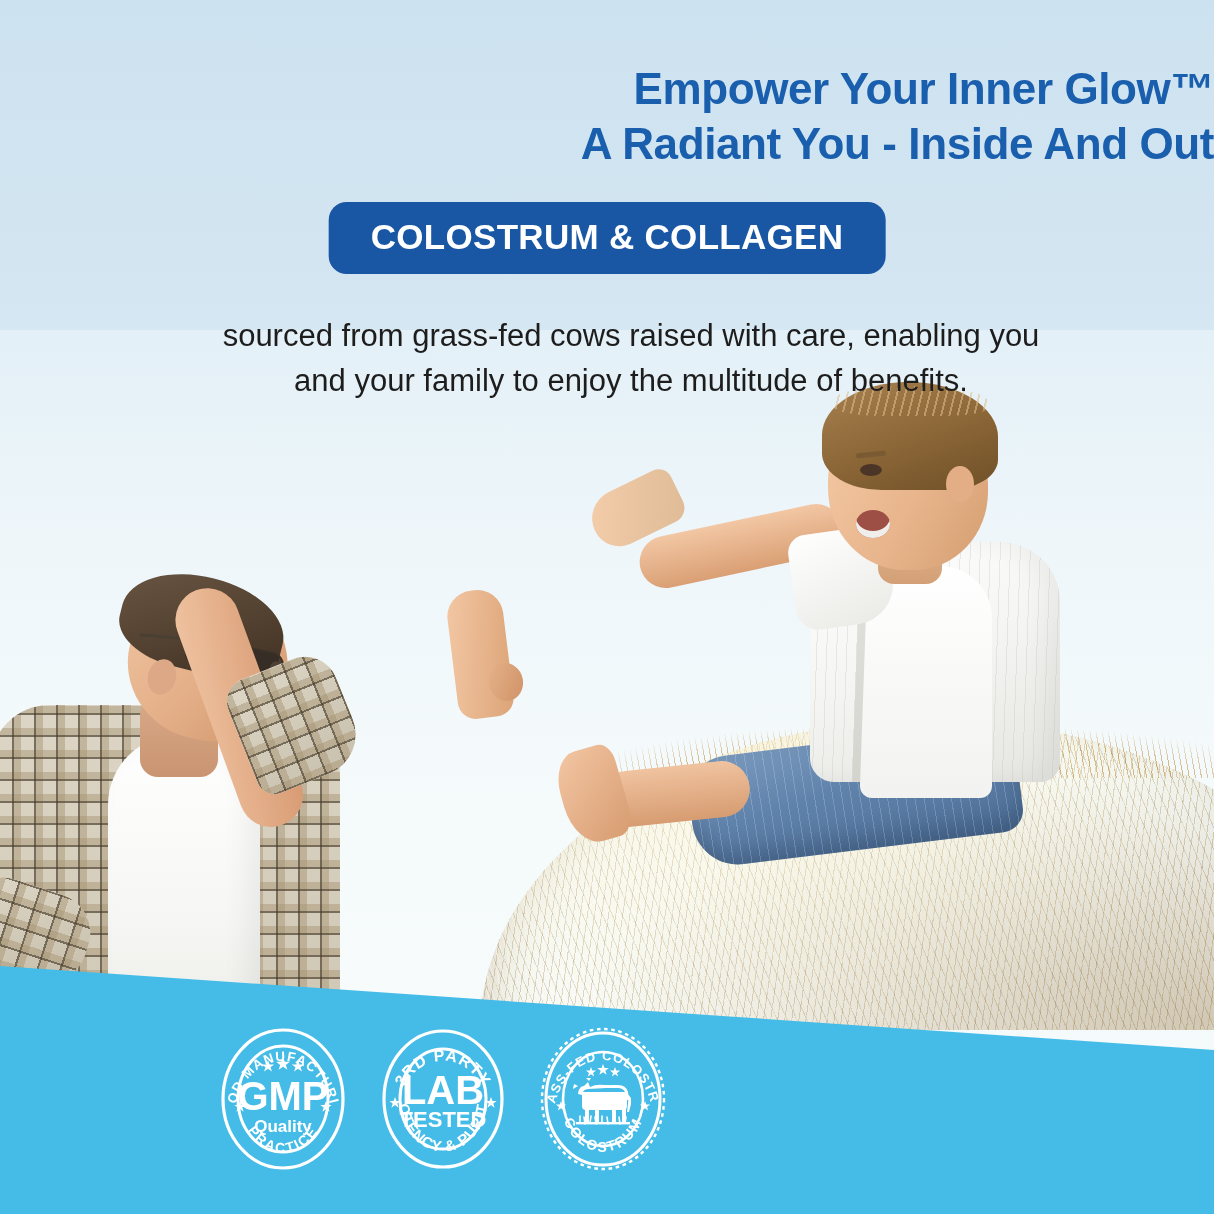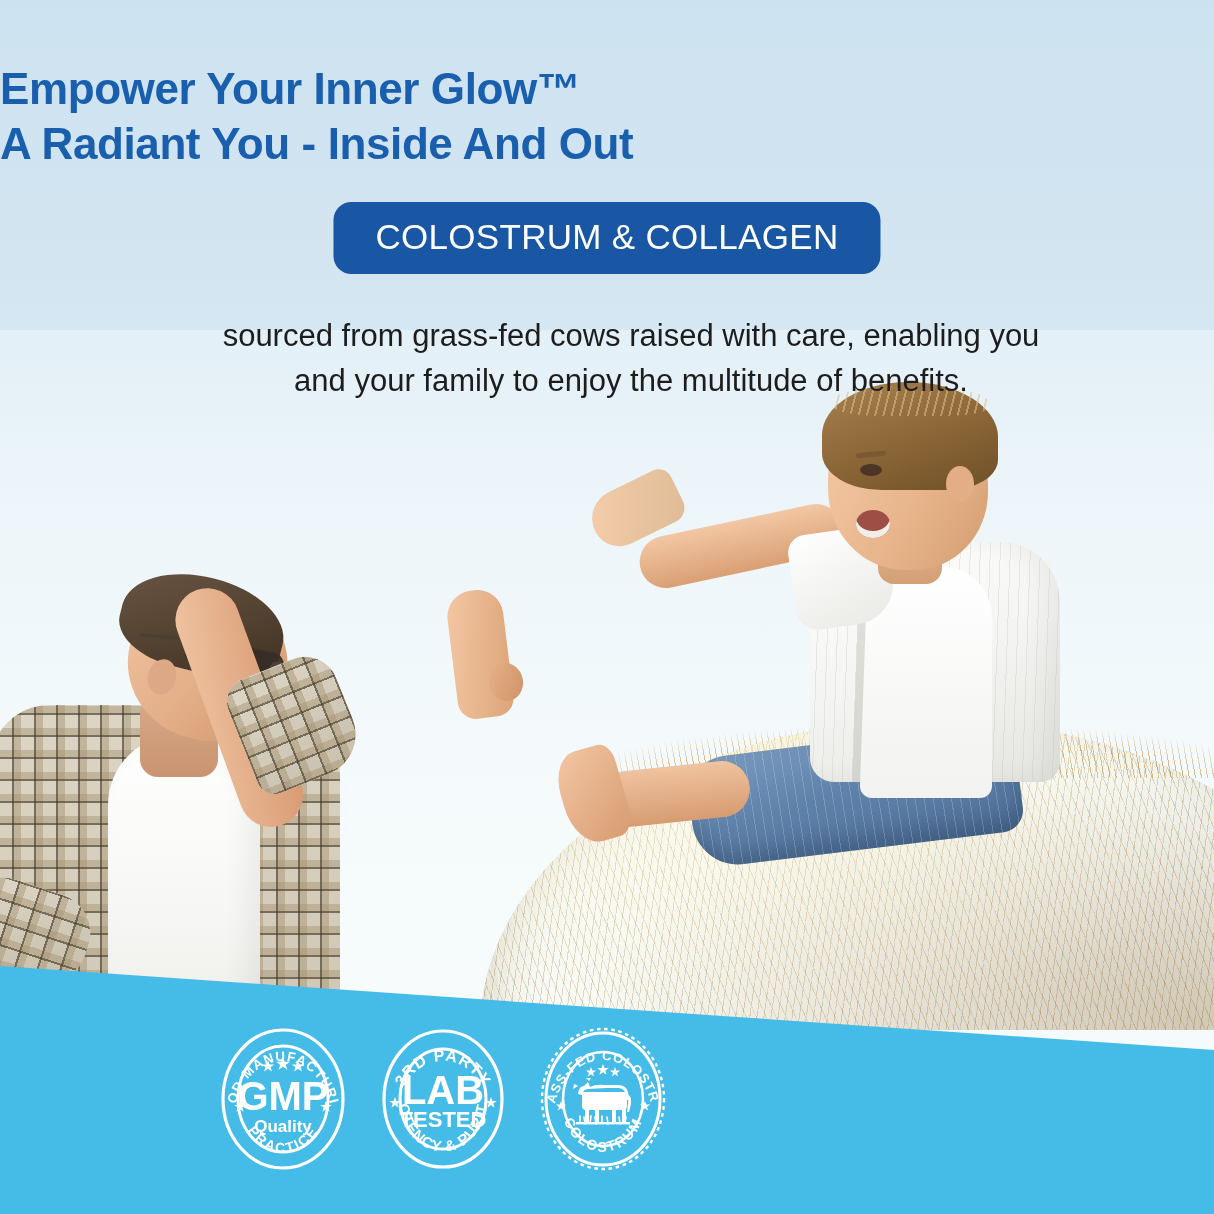--- a/index.html
+++ b/index.html
@@ -227,28 +227,28 @@
     background:linear-gradient(180deg,#f0c3a0,#d79c71);border-radius:28px;transform:rotate(-6deg);
   }
   .boy .foot{
     position:absolute;left:2px;top:358px;width:62px;height:94px;
     background:linear-gradient(140deg,#f3c7a4,#d79b70);
     border-radius:40% 22% 26% 46%;transform:rotate(-16deg);
   }
 
   
   .headline{
-    position:absolute;left:0;top:62px;width:1214px;text-align:left;
+    position:absolute;left:0;top:62px;width:1214px;text-align:right;
     color:#1a5fad;font-weight:700;font-size:44px;line-height:1.24;letter-spacing:-.4px;
     white-space:pre-line;
   }
   .pill{
     position:absolute;left:50%;transform:translateX(-50%);top:202px;
     background:#1957a4;color:#ffffff;border-radius:18px;
-    padding:15px 42px 17px;font-size:35px;font-weight:400;letter-spacing:.3px;
+    padding:15px 42px 17px;font-size:35px;font-weight:700;letter-spacing:.3px;
     white-space:nowrap;
   }
   .subcopy{
     position:absolute;left:0;top:313px;width:1214px;text-align:center;
     color:#1d1d1d;font-size:31px;line-height:1.46;white-space:pre-line;margin-left:24px;
   }
 
   
   .band{
     position:absolute;left:0;top:0;width:1214px;height:1214px;

